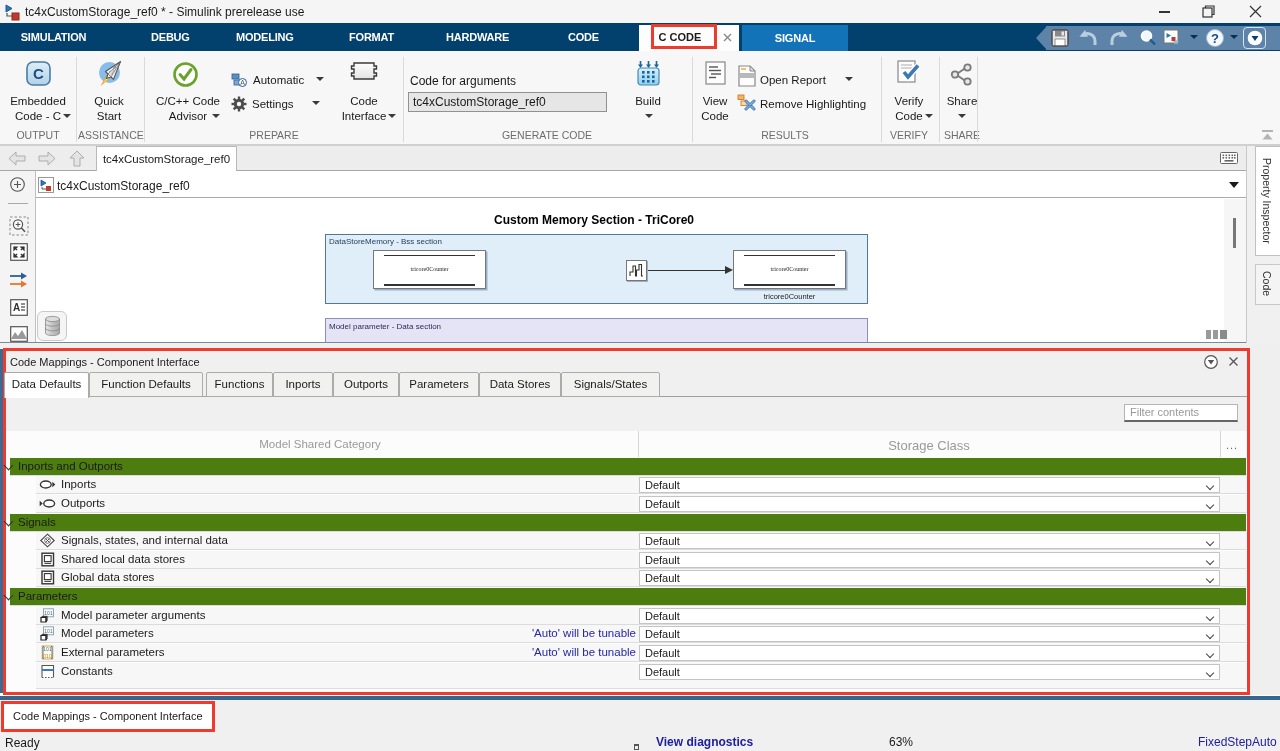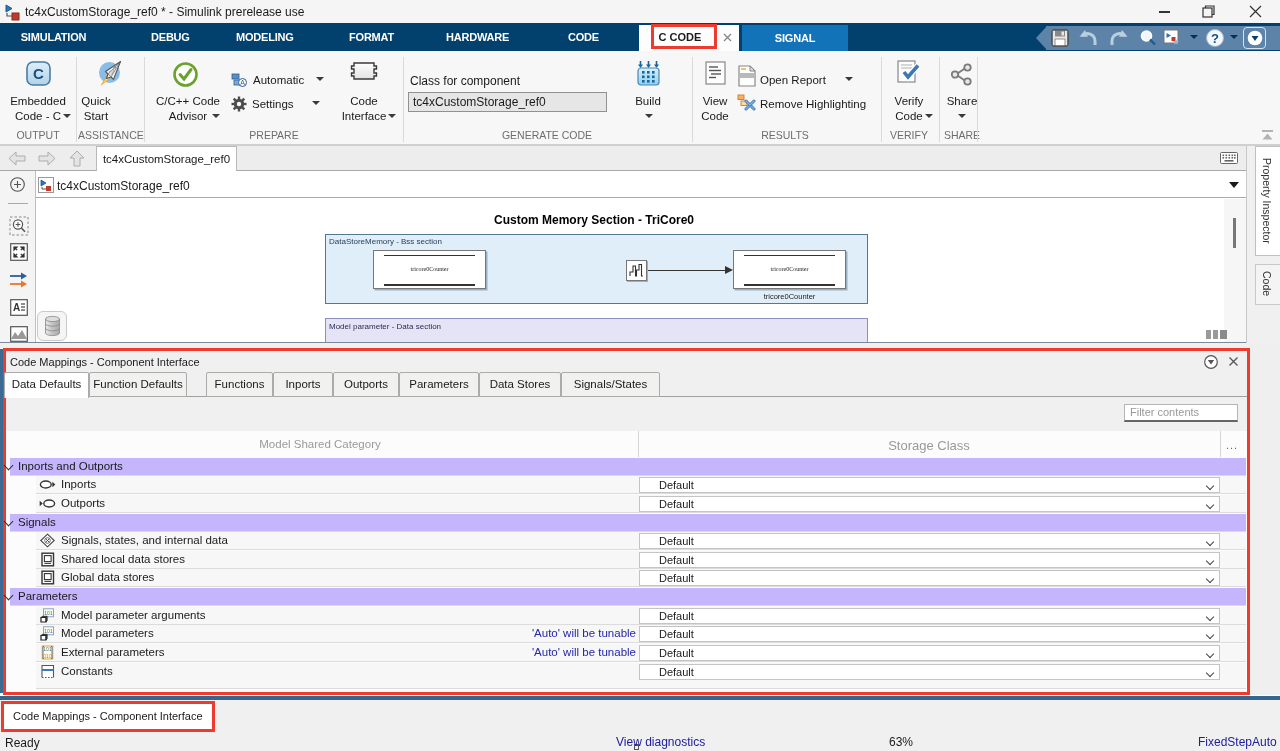--- a/index.html
+++ b/index.html
@@ -8,25 +8,25 @@
 .abs { position:absolute; }
 .darr { position:absolute; width:0; height:0; border-left:4px solid transparent; border-right:4px solid transparent; border-top:4px solid #3a3a3a; }
 .rsep { position:absolute; top:57px; width:1px; height:85px; background:#dadada; }
 .rlabel { position:absolute; top:129px; height:12px; font-size:10.5px; color:#6d6d6d; text-align:center; white-space:nowrap; }
 .btxt { position:absolute; font-size:11.5px; color:#1a1a1a; text-align:center; line-height:14.5px; white-space:nowrap; }
 .ntab { position:absolute; top:23px; height:28px; line-height:28px; color:#fff; font-size:11px; letter-spacing:-0.2px; font-weight:bold; text-align:center; white-space:nowrap; }
 .sbar-txt { position:absolute; font-size:12px; color:#1a1a1a; white-space:nowrap; }
 .blue { color:#20209d; }
 .vtxt { writing-mode:vertical-rl; font-size:10.5px; color:#333; }
 .ptab { position:absolute; top:372px; height:25px; background:#f1f1f0; border:1px solid #ababab; font-size:11.5px; color:#1a1a1a; text-align:center; line-height:23px; border-radius:2px 2px 0 0; z-index:1; }
-.grow { position:absolute; left:10px; width:1236px; background:#c4b5fd; border-bottom:1px solid #dcdcdc; }
+.grow { position:absolute; left:10px; width:1236px; background:#4d7c0f; border-bottom:1px solid #dcdcdc; }
 .gtxt { position:absolute; left:8px; top:2px; font-size:11.5px; color:#1a1a1a; }
 .drow { position:absolute; left:36px; width:1210px; background:#f7f7f8; border-bottom:1px solid #dcdcdc; }
 .rtxt { position:absolute; left:25px; top:2px; font-size:11.5px; color:#1a1a1a; white-space:nowrap; }
-.ddl { position:absolute; left:603px; top:1px; width:581px; height:16px; background:#fff; border:1px solid #c4c4c4; font-size:11px; line-height:14px; padding-left:19px; color:#1a1a1a; }
+.ddl { position:absolute; left:603px; top:1px; width:581px; height:16px; background:#fff; border:1px solid #c4c4c4; font-size:11px; line-height:14px; padding-left:5px; color:#1a1a1a; }
 .note { position:absolute; left:400px; width:200px; top:2px; font-size:11.5px; color:#2626a8; text-align:right; }
 .gchev { position:absolute; left:-5px; top:4px; width:7px; height:7px; border-right:1.6px solid #333; border-bottom:1.6px solid #333; transform:rotate(45deg); }
 .cellchev { position:absolute; right:6px; top:5px; width:6px; height:6px; border-right:1.3px solid #444; border-bottom:1.3px solid #444; transform:rotate(45deg); }
 .ricon { position:absolute; left:3px; top:1px; width:17px; height:15px; }
 </style>
 </head>
 <body>
 
 <div class="abs" style="left:0; top:0; width:1280px; height:23px; background:#f5f5f5;"></div>
 <svg class="abs" style="left:4px; top:3px;" width="18" height="18" viewBox="0 0 18 18">
@@ -131,21 +131,21 @@
 
 <svg class="abs" style="left:96px; top:60px;" width="27" height="28" viewBox="0 0 27 28">
   <circle cx="13.5" cy="12.5" r="10.5" fill="#88bce9"></circle>
   <path d="M4.5 26 L10.5 15.5 L13.8 18.6 Z" fill="#f7941d"></path>
   <path d="M6.5 24 L11.2 16.3 L13.2 18.2 Z" fill="#ffd95e"></path>
   <path d="M24.5 1.5 L9.5 11.5 L12 14 L10.5 18.5 L15 17 L17.5 19.4 Z" fill="#f2f2f2" stroke="#555" stroke-width="1.1" stroke-linejoin="round"></path>
   <path d="M24.5 1.5 L12 14 L15 17 Z" fill="#dcdcdc" stroke="#555" stroke-width="0.6"></path>
   <path d="M13 12 L18 9 M15.5 14.5 L18.5 10" stroke="#999" stroke-width="0.8"></path>
   <circle cx="18.7" cy="7.3" r="1.3" fill="#909090"></circle>
 </svg>
-<div class="btxt" style="left:60px; top:94px; width:72px;">Quick<br>Start</div>
+<div class="btxt" style="left:73px; top:94px; width:72px;">Quick<br>Start</div>
 <div class="rlabel" style="left:78px; width:62px;">ASSISTANCE</div>
 <div class="rsep" style="left:144px;"></div>
 
 <svg class="abs" style="left:173px; top:62px;" width="25" height="25" viewBox="0 0 25 25">
   <circle cx="12.5" cy="12.5" r="11" fill="#fff" stroke="#6ba12c" stroke-width="2.6"></circle>
   <path d="M7 12.5 L11 17 L18 7.5" fill="none" stroke="#6ba12c" stroke-width="3" stroke-linecap="round"></path>
 </svg>
 <div class="btxt" style="left:148px; top:94px; width:80px;">C/C++ Code<br>Advisor</div>
 <div class="darr" style="left:212px; top:114px;"></div>
 
@@ -180,21 +180,21 @@
         <stop offset="1" stop-color="#e3e3e3"></stop>
       </linearGradient>
     </defs>
   <path d="M4 3 L24 3 L24 6 L26.5 6 L26.5 9 L24 9 L24 13 L26.5 13 L26.5 16 L24 16 L24 19 L4 19 L4 16 L1.5 16 L1.5 13 L4 13 L4 9 L1.5 9 L1.5 6 L4 6 Z" fill="url(#ci)" stroke="#3a3a3a" stroke-width="1.4"></path>
 </svg>
 <div class="btxt" style="left:324px; top:94px; width:80px;">Code<br>Interface</div>
 <div class="darr" style="left:388px; top:114px;"></div>
 <div class="rlabel" style="left:204px; width:140px;">PREPARE</div>
 <div class="rsep" style="left:403px;"></div>
 
-<div class="abs" style="left:410px; top:74px; font-size:12px; color:#1a1a1a;">Class for component</div>
+<div class="abs" style="left:410px; top:74px; font-size:12px; color:#1a1a1a;">Code for arguments</div>
 <div class="abs" style="left:408px; top:92px; width:199px; height:20px; background:#e6e6e6; border:1px solid #919191;"></div>
 <div class="abs" style="left:413px; top:95px; font-size:12px; color:#1a1a1a;">tc4xCustomStorage_ref0</div>
 <svg class="abs" style="left:636px; top:60px;" width="25" height="26" viewBox="0 0 25 26">
   <defs>
       <linearGradient id="bg1" x1="0" y1="0" x2="0" y2="1">
         <stop offset="0" stop-color="#d8f0fa"></stop>
         <stop offset="1" stop-color="#8ed0ee"></stop>
       </linearGradient>
     </defs>
   <g stroke="#1565a5" stroke-width="1.6">
@@ -447,21 +447,21 @@
   <circle cx="7" cy="7" r="6.3" fill="#fff" stroke="#555" stroke-width="1.2"></circle>
   <path d="M3.8 5 L10.2 5 L7 9.6 Z" fill="#555"></path>
 </svg>
 <svg class="abs" style="left:1228px; top:356px;" width="11" height="11" viewBox="0 0 11 11">
     <path d="M1.5 1.5 L9.5 9.5 M9.5 1.5 L1.5 9.5" stroke="#555" stroke-width="1.3"></path>
   </svg>
 
 <div class="abs" style="left:5.5px; top:372px; width:1241px; height:26px; background:#f0f0f0;"></div>
 <div class="abs" style="left:5.5px; top:396px; width:1241px; height:1px; background:#a0a0a0;"></div>
 <div class="ptab" style="left:4px; width:85px; height:26px; background:#fff; border-bottom:none; z-index:2;">Data Defaults</div>
-<div class="ptab" style="left:89px; width:98px;">Function Defaults</div>
+<div class="ptab" style="left:89px; width:114px;">Function Defaults</div>
 <div class="ptab" style="left:206px; width:67px;">Functions</div>
 <div class="ptab" style="left:273px; width:60px;">Inports</div>
 <div class="ptab" style="left:333px; width:66px;">Outports</div>
 <div class="ptab" style="left:399px; width:80px;">Parameters</div>
 <div class="ptab" style="left:479px; width:82px;">Data Stores</div>
 <div class="ptab" style="left:561px; width:99px;">Signals/States</div>
 
 <div class="abs" style="left:5.5px; top:397px; width:1241px; height:34px; background:#f0f0f0;"></div>
 <div class="abs" style="left:1124px; top:404px; width:114px; height:18px; background:#fff; border:1px solid #b5b5b5; border-bottom:2px solid #666; font-size:11px; color:#999; line-height:15px; padding-left:5px;">Filter contents</div>
 
@@ -571,15 +571,15 @@
     </div>
   </div>
 
 <div class="abs" style="left:0; top:696px; width:1280px; height:3.5px; background:#35668d;"></div>
 <div class="abs" style="left:0; top:700px; width:1280px; height:51px; background:#f0f0f0;"></div>
 <div class="abs" style="left:4px; top:703px; width:209px; height:26px; background:#fff;"></div>
 <div class="abs" style="left:13px; top:710px; font-size:11px; color:#1a1a1a;">Code Mappings - Component Interface</div>
 <div class="abs" style="left:1px; top:701px; width:214px; height:31px; border:3px solid #ee3b2e;"></div>
 <div class="abs sbar-txt" style="left:5px; top:736px;">Ready</div>
 <div class="abs" style="left:634px; top:744px; width:5px; height:6px; border:1px solid #555; border-top:2px solid #555;"></div>
-<div class="abs sbar-txt blue" style="left:616px; top:735px;">View diagnostics</div>
+<div class="abs sbar-txt blue" style="left:656px; top:735px;font-weight:bold;">View diagnostics</div>
 <div class="abs sbar-txt" style="left:889px; top:735px;">63%</div>
 <div class="abs sbar-txt blue" style="left:1198px; top:735px;">FixedStepAuto</div>
 
 </body></html>

